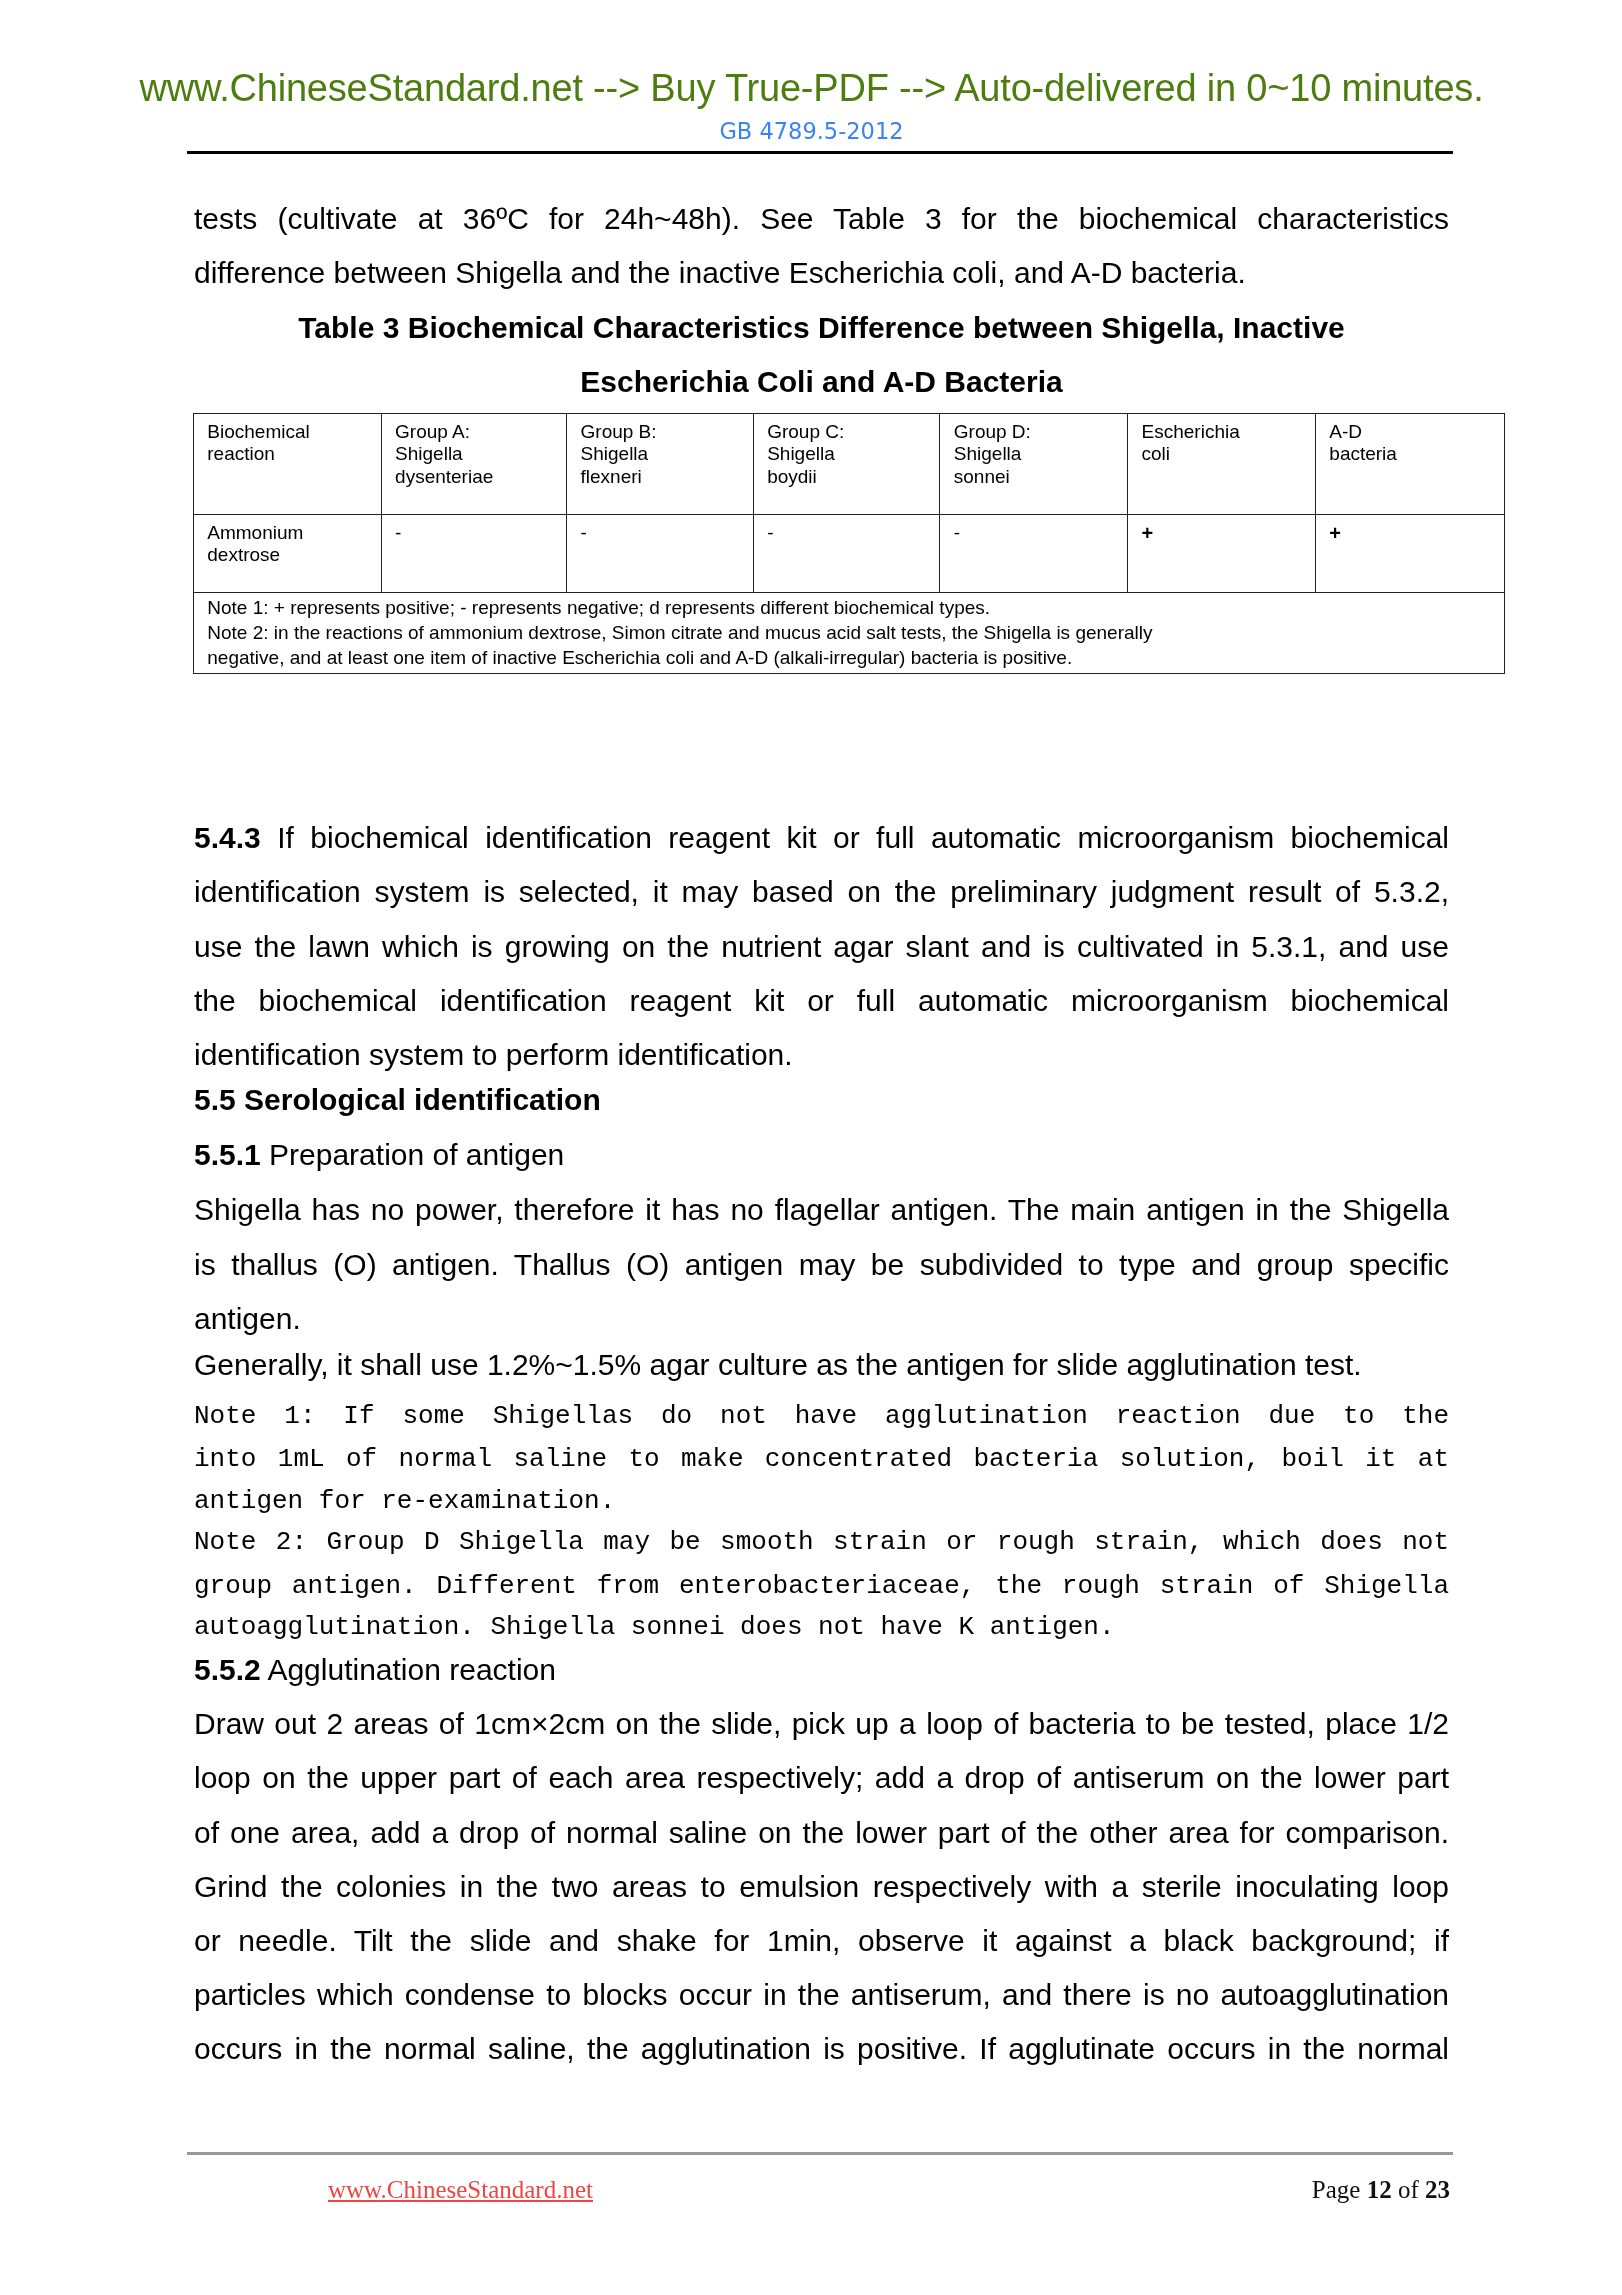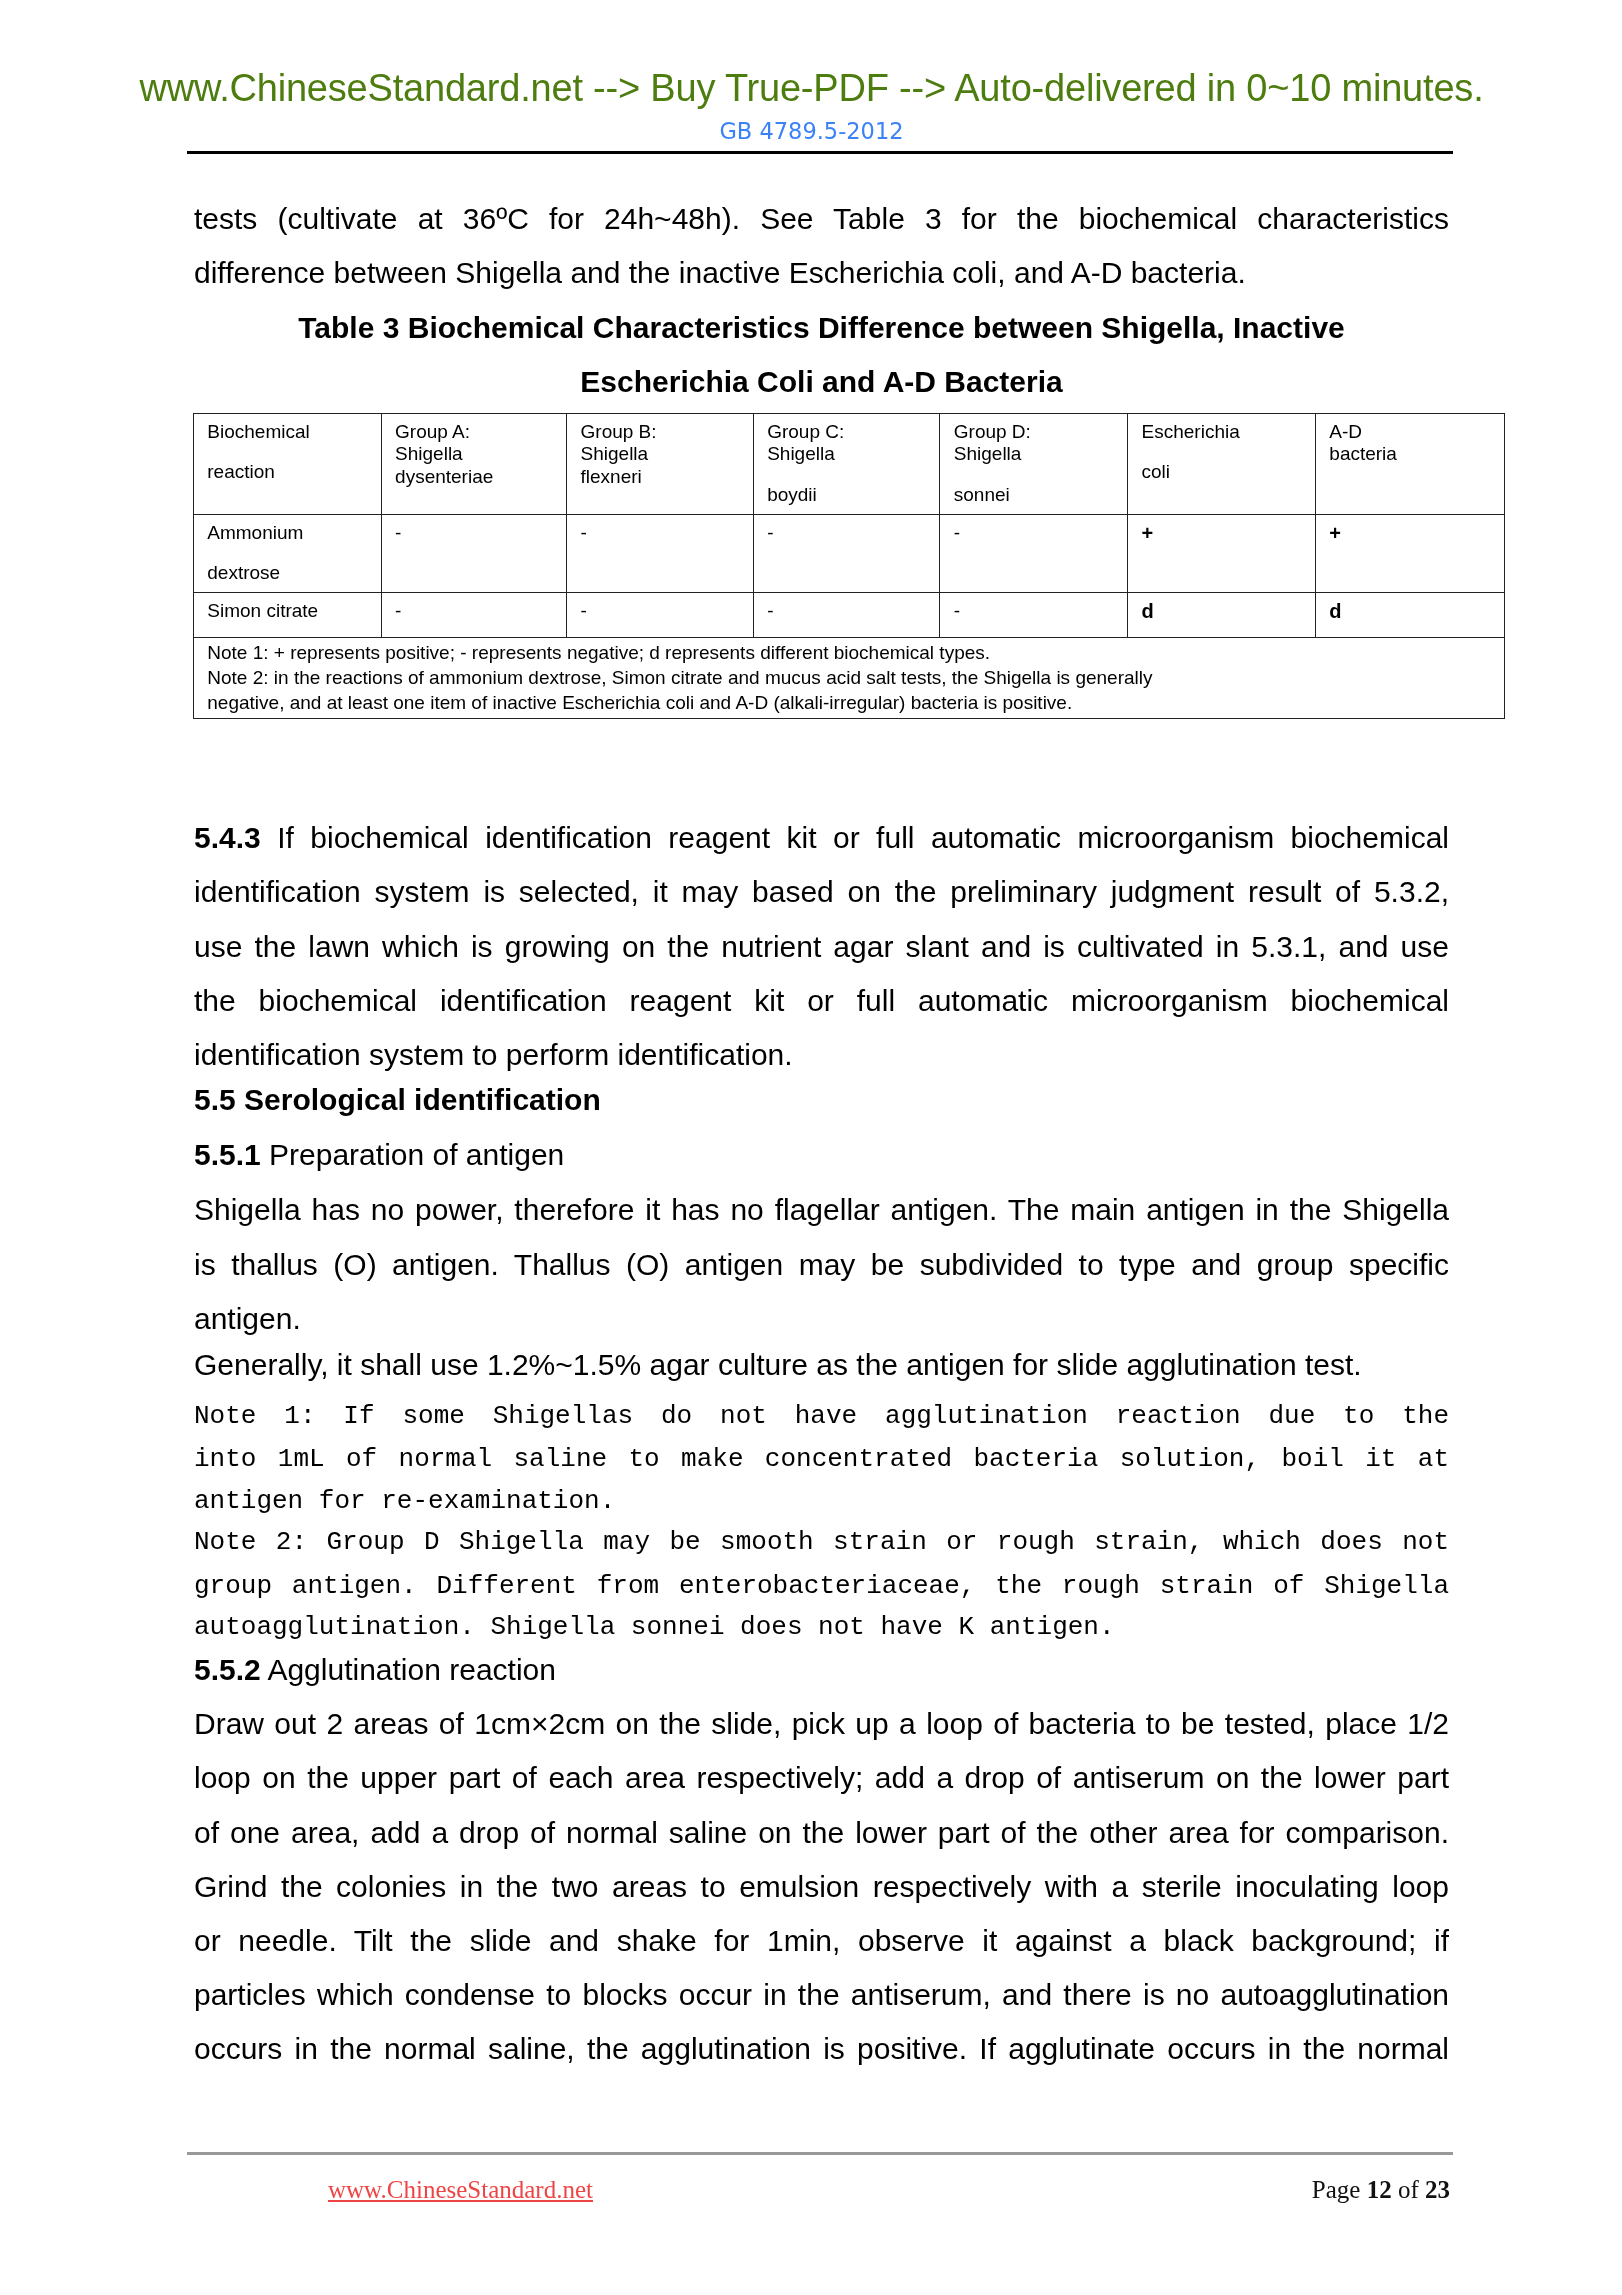--- a/index.html
+++ b/index.html
@@ -23,21 +23,21 @@
          font-size: 19px; line-height: 22.5px; }
   .tbl td { border: 1.7px solid #222; vertical-align: top; padding: 6.7px 13.3px 3.3px 13.3px; }
   .tbl .hdr td { height: 90px; }
   .tbl .r1 td { height: 67px; }
   .tbl .r2 td { height: 34px; }
   .tbl .r3 td { height: 41px; }
   .tbl .val { font-weight: bold; font-size: 20px; }
   .tbl .neg { font-weight: normal; }
   .tbl .noterow td { padding: 1.7px 13.3px 3.3px 13.3px; line-height: 25px; font-size: 19px; }
   .cell-line { display: block; }
-  .gap { margin-top: 18px; }
+  .gap { margin-top: 0; }
 
   .foot-rule { left: 187px; width: 1266px; top: 2152px; height: 2.5px; background: #999; }
   .foot-link { left: 328px; top: 2175px; font-family: "Liberation Serif", serif; font-size: 25px;
                color: #ef4444; text-decoration: underline; line-height: 30px; }
   .foot-page { right: 173px; top: 2175px; font-family: "Liberation Serif", serif; font-size: 25px;
                color: #111; line-height: 30px; }
 </style>
 </head>
 <body>
 
@@ -101,31 +101,20 @@
       <span class="cell-line">Ammonium</span>
       <span class="cell-line gap">dextrose</span>
     </td>
     <td class="neg">-</td>
     <td class="neg">-</td>
     <td class="neg">-</td>
     <td class="neg">-</td>
     <td class="val">+</td>
     <td class="val">+</td>
   </tr>
-  <tr class="r2">
-    <td>
-      <span class="cell-line">Simon citrate</span>
-    </td>
-    <td class="neg">-</td>
-    <td class="neg">-</td>
-    <td class="neg">-</td>
-    <td class="neg">-</td>
-    <td class="val">d</td>
-    <td class="val">d</td>
-  </tr>
   <tr class="noterow">
     <td colspan="7">
       <span class="cell-line">Note 1: + represents positive; - represents negative; d represents different biochemical types.</span>
       <span class="cell-line">Note 2: in the reactions of ammonium dextrose, Simon citrate and mucus acid salt tests, the Shigella is generally</span>
       <span class="cell-line">negative, and at least one item of inactive Escherichia coli and A-D (alkali-irregular) bacteria is positive.</span>
     </td>
   </tr>
 </tbody>
   </table>
 

